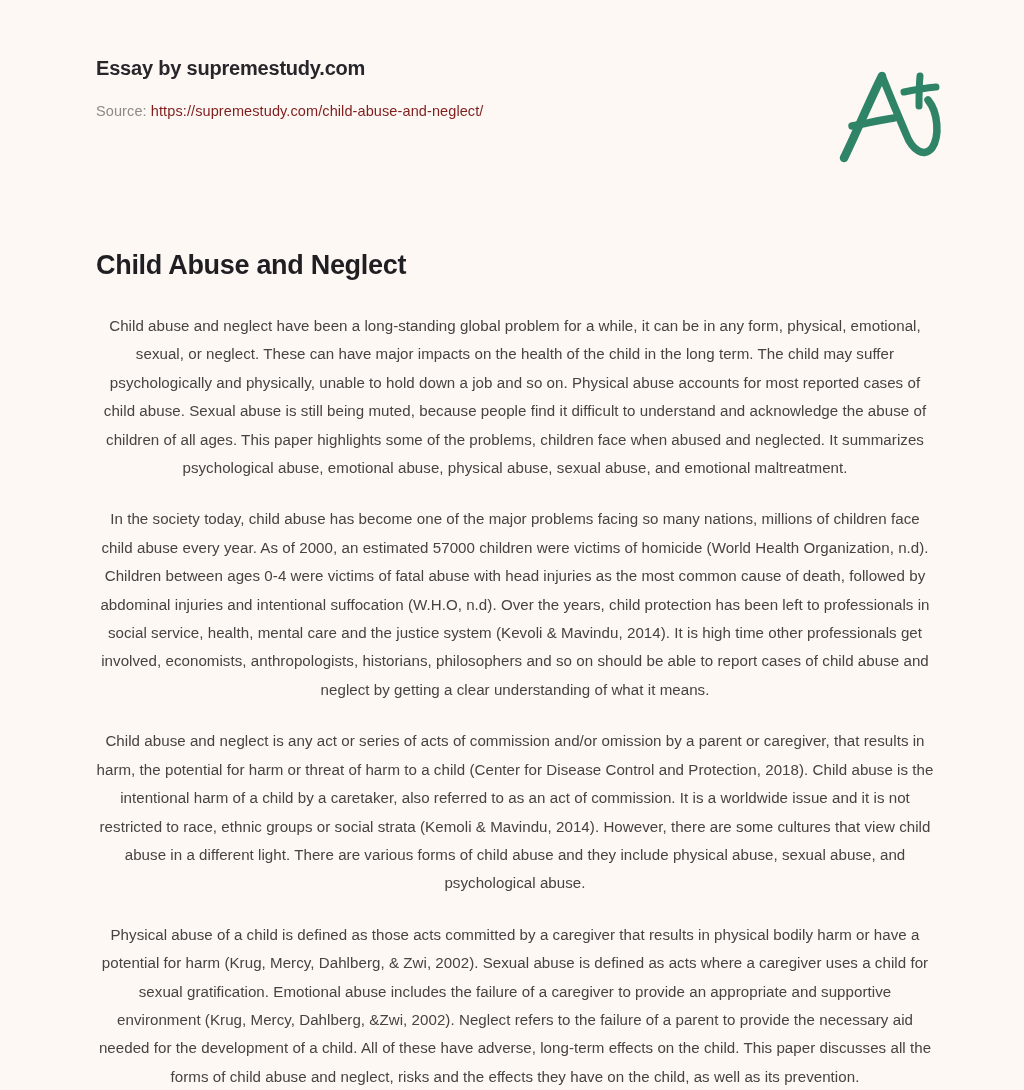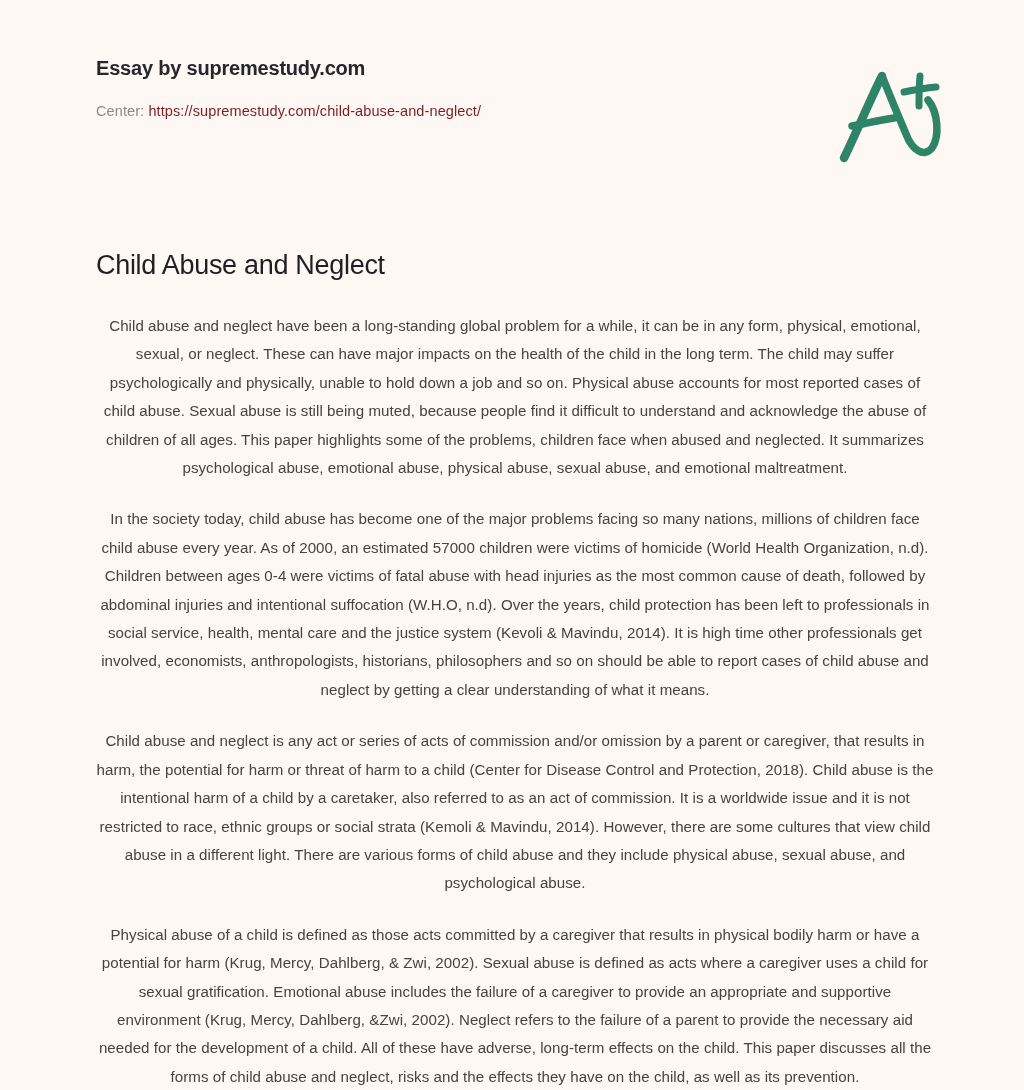--- a/index.html
+++ b/index.html
@@ -61,21 +61,21 @@
   }
   .logo svg { display: block; width: 100%; height: 100%; }
 
   
   .doc-title {
     position: absolute;
     left: 96px;
     top: 248px;
     margin: 0;
     font-size: 27px;
-    font-weight: normal;
+    font-weight: bold;
     color: #1f1e22;
     letter-spacing: -0.3px;
     line-height: 34px;
     text-align: right;
   }
 
   
   .article {
     position: absolute;
     left: 96px;
@@ -93,21 +93,21 @@
   .article p:last-child { margin-bottom: 0; }
 </style>
 </head>
 <body>
 
 <div class="page">
 
   <div class="header">
     <p class="brand-line">Essay by supremestudy.com</p>
     <p class="source-line">
-      <span>Center:</span>
+      <span>Source:</span>
       <span class="source-url">https://supremestudy.com/child-abuse-and-neglect/</span>
     </p>
   </div>
 
   <div class="logo">
     <svg viewBox="0 0 120 105" xmlns="http://www.w3.org/2000/svg" aria-hidden="true">
       <g fill="none" stroke="#2f8468" stroke-width="7.5" stroke-linecap="round" stroke-linejoin="round">
 
         <path d="M12 96 C 22 76, 38 38, 50 14" stroke-width="8.5"></path>
 

